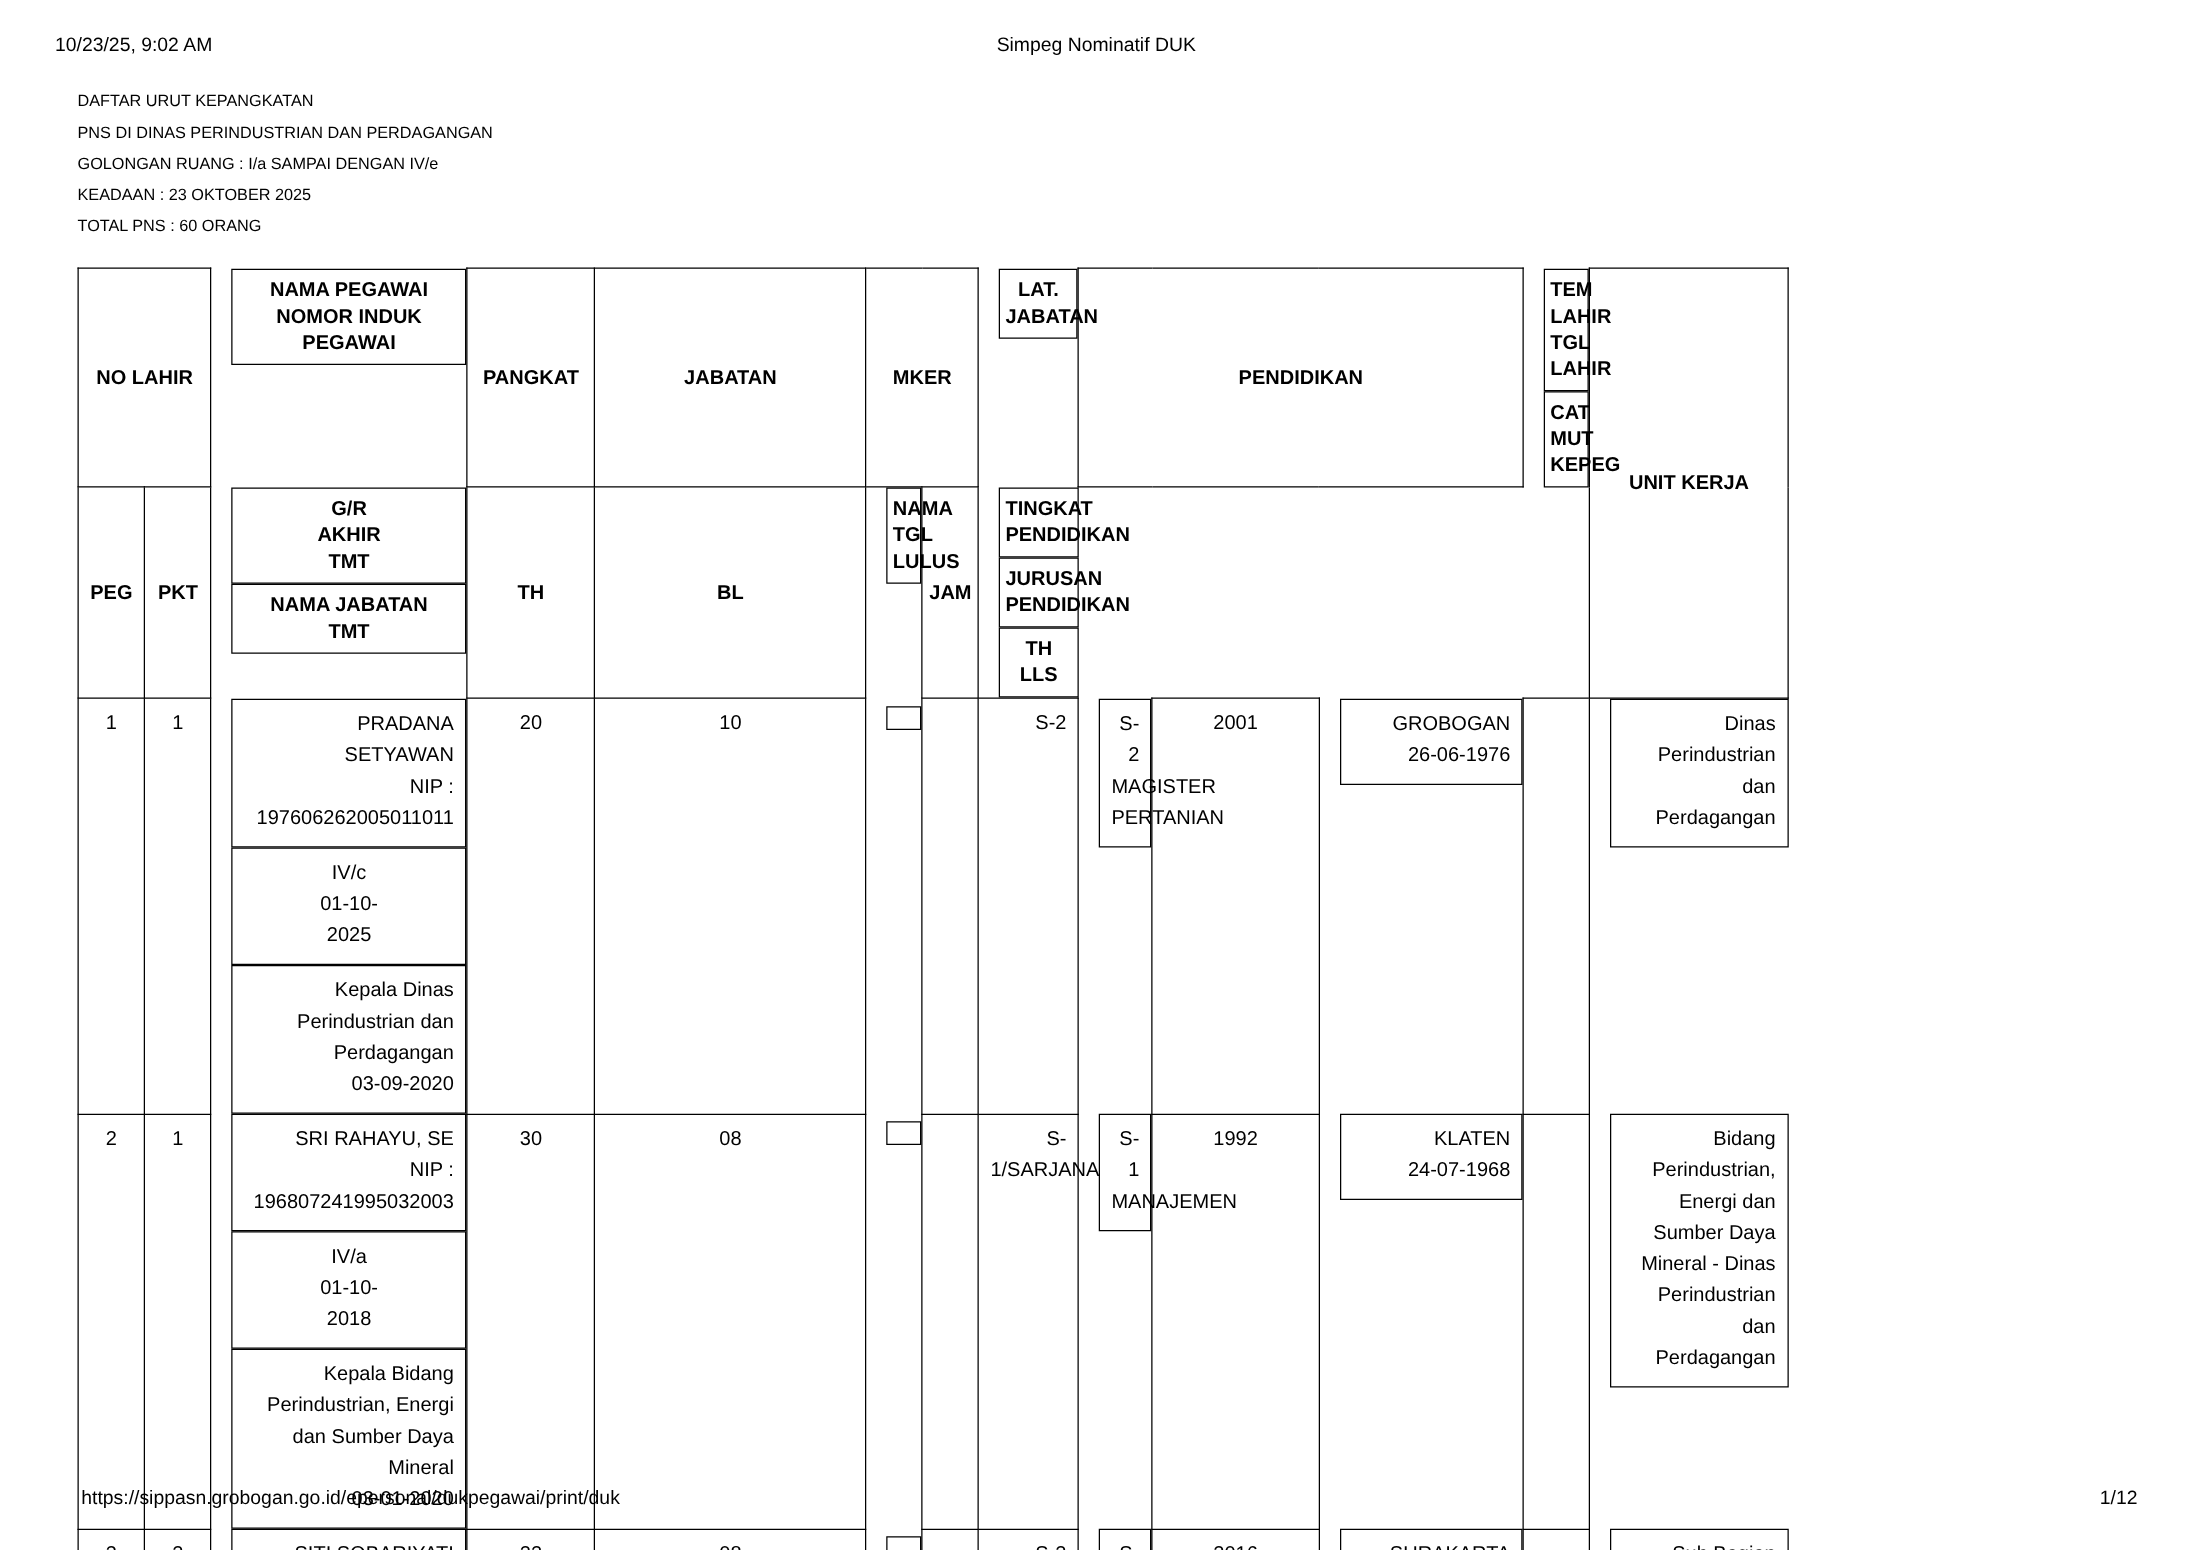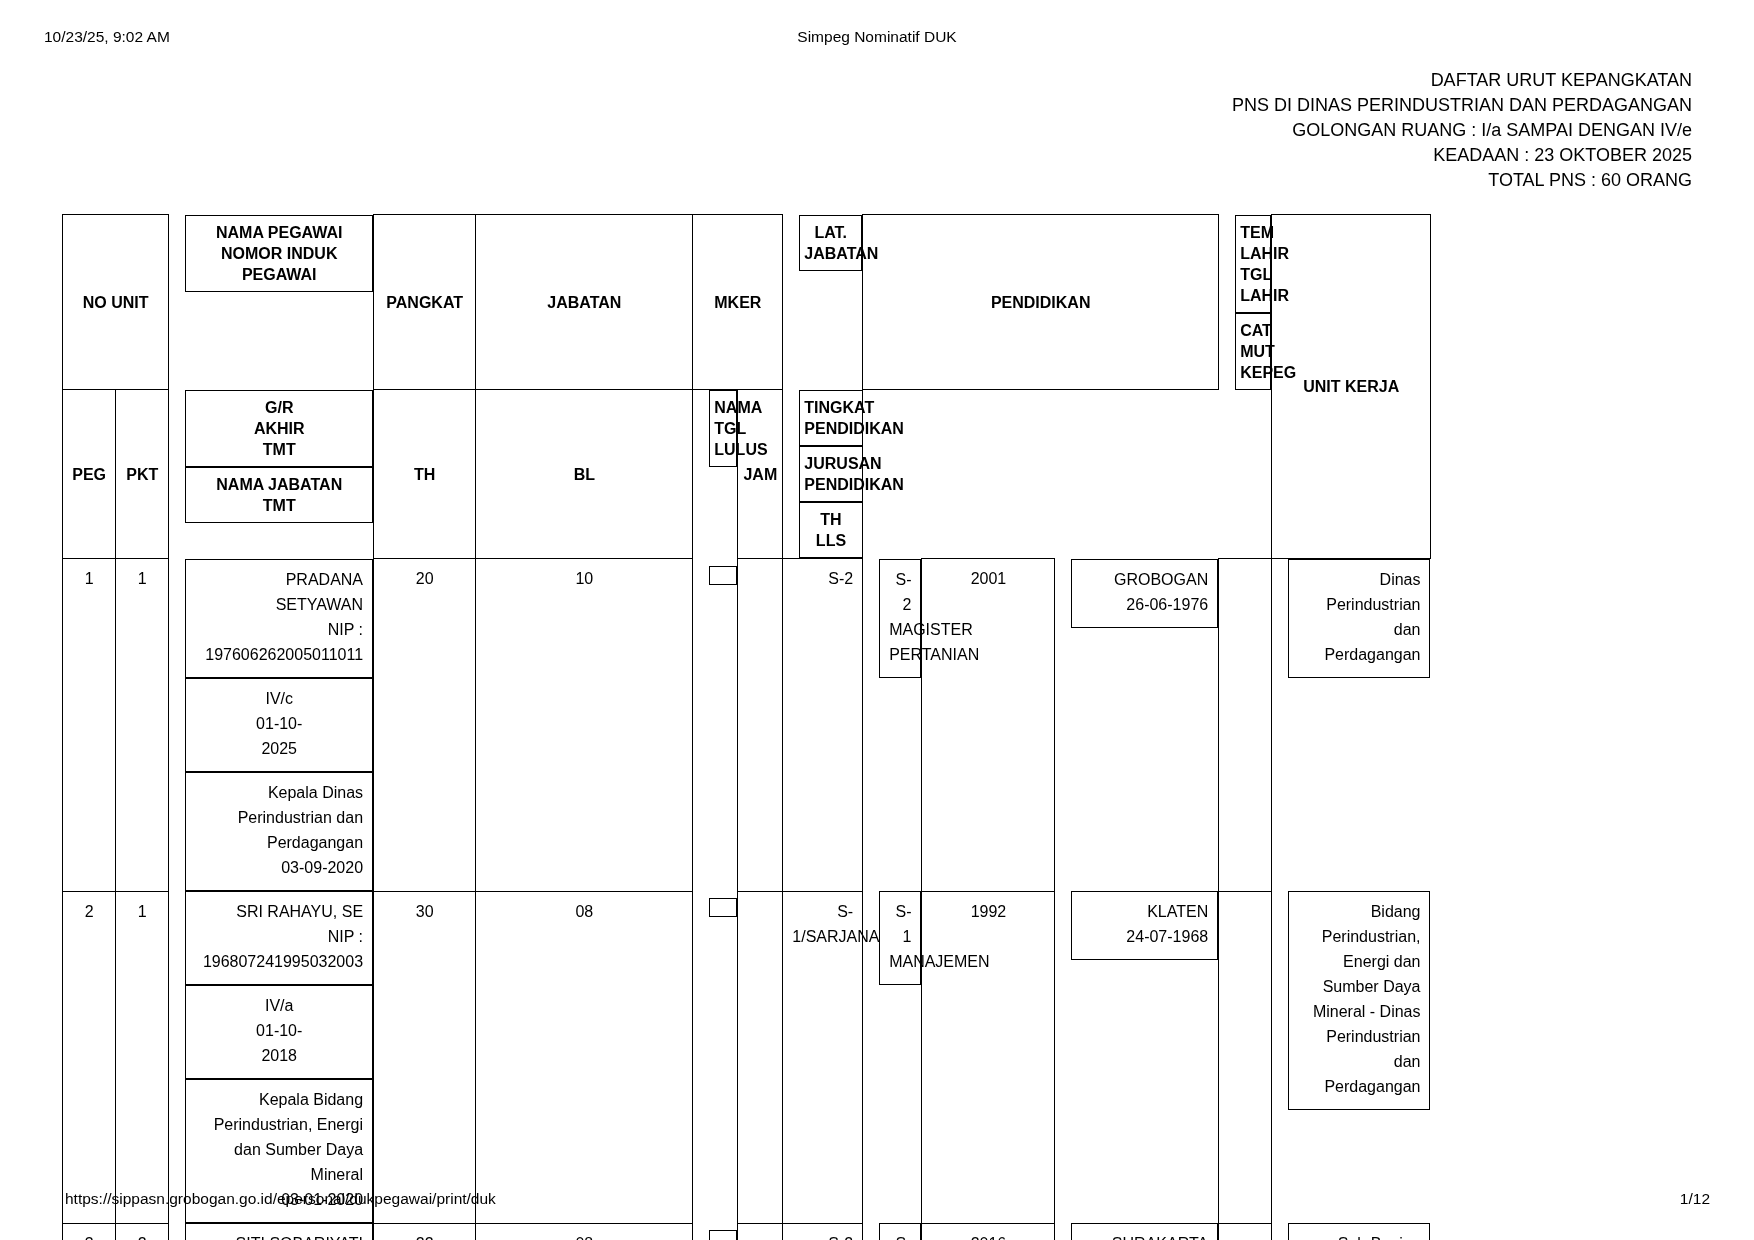--- a/index.html
+++ b/index.html
@@ -64,22 +64,22 @@
     position: absolute;
     right: 44px;
     top: 0;
   }
   
   .doc-titles {
     position: absolute;
     top: 68px;
     left: 62px;
     right: 62px;
-    text-align: right;
-    font-size: 18px;
+    text-align: left;
+    font-size: 13px;
     line-height: 25px;
   }
   .doc-titles div { white-space: nowrap; }
 
   
   .table-wrap {
     position: absolute;
     top: 214px;
     left: 62px;
     width: 1630px;
@@ -156,21 +156,21 @@
           <col class="w-jam">
         <col class="w-tk">
           <col class="w-jur">
           <col class="w-thlls">
         <col class="w-lahir">
           <col class="w-cat">
           <col class="w-unit">
       </colgroup>
       <thead>
         <tr>
-          <th colspan="2">NO UNIT</th>
+          <th colspan="2">NO LAHIR</th>
           <th rowspan="2" class="cell-line">NAMA PEGAWAI
 NOMOR INDUK
 PEGAWAI</th>
           <th>PANGKAT</th>
           <th>JABATAN</th>
           <th colspan="2">MKER</th>
           <th colspan="2" class="cell-line">LAT.
 JABATAN</th>
           <th colspan="3">PENDIDIKAN</th>
           <th rowspan="2" class="cell-line">TEM LAHIR

